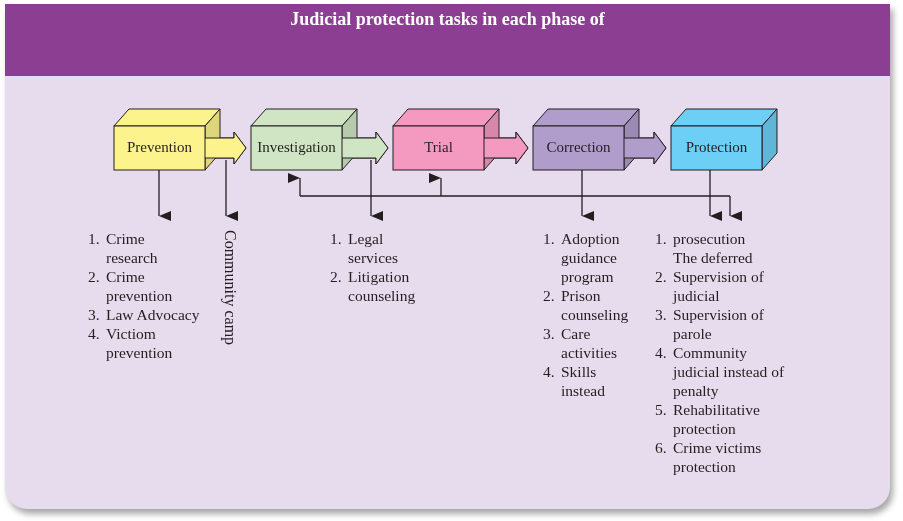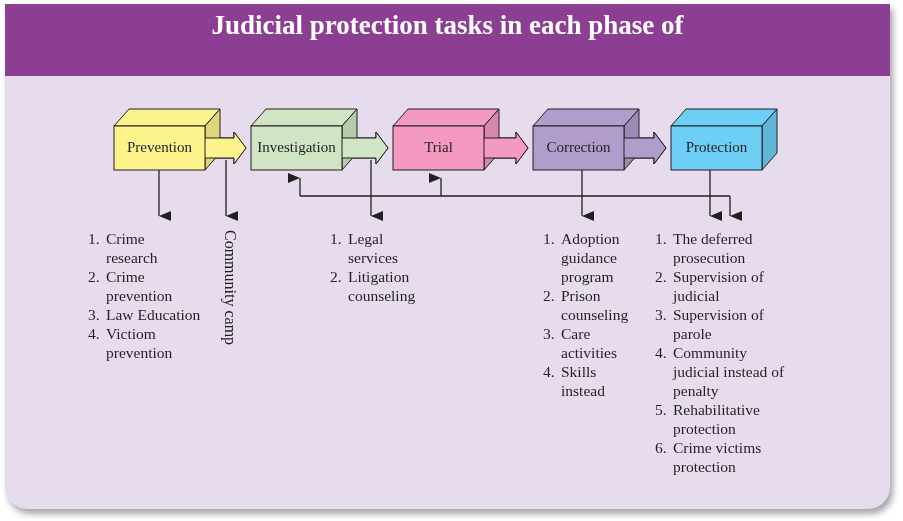--- a/index.html
+++ b/index.html
@@ -2,22 +2,22 @@
 <html><head>
 <meta charset="utf-8">
 <style>
   html, body { margin:0; padding:0; background:#ffffff; }
   body { width:903px; height:521px; position:relative; overflow:hidden;
          font-family:"Liberation Serif","DejaVu Serif",serif; }
   .panel { position:absolute; left:5px; top:4px; width:885px; height:505px;
            background:#e6dced; border-radius:0 0 22px 22px;
            box-shadow:3px 5px 6px rgba(0,0,0,0.35); overflow:hidden; }
   .header { position:absolute; left:0; top:0; width:885px; height:72px; background:#8c3f92;
-            color:#ffffff; text-align:center; font-weight:bold; font-size:27px; line-height:30px;
-            padding-top:6px; box-sizing:border-box; }
+            color:#ffffff; text-align:center; font-weight:bold; font-size:18px; line-height:30px;
+            box-sizing:border-box; }
   .header div { white-space:nowrap; }
   svg.diagram { position:absolute; left:0; top:0; }
   .list { position:absolute; font-size:15.5px; line-height:19px; color:#231f20; margin:0; padding:0; list-style:none; }
   .list li { position:relative; padding-left:18px; }
   .list li .num { position:absolute; left:0; top:0; }
   .vtext { position:absolute; left:221px; top:230px; writing-mode:vertical-rl; font-size:16px; color:#231f20; white-space:nowrap; }
   .box-label { font-family:"Liberation Serif","DejaVu Serif",serif; font-size:15px; fill:#231f20; }
 </style>
 </head>
 <body>
@@ -95,21 +95,21 @@
       <div>Crime</div>
       <div>research</div>
     </li>
     <li>
       <span class="num">2.</span>
       <div>Crime</div>
       <div>prevention</div>
     </li>
     <li>
       <span class="num">3.</span>
-      <div>Law Education</div>
+      <div>Law Advocacy</div>
     </li>
     <li>
       <span class="num">4.</span>
       <div>Victiom</div>
       <div>prevention</div>
     </li>
   </ul>
 <ul class="list" id="list-investigation" style="left:330px; top:229px;">
     <li>
       <span class="num">1.</span>
@@ -141,22 +141,22 @@
     </li>
     <li>
       <span class="num">4.</span>
       <div>Skills</div>
       <div>instead</div>
     </li>
   </ul>
 <ul class="list" id="list-protection" style="left:655px; top:229px;">
     <li>
       <span class="num">1.</span>
+      <div>prosecution</div>
       <div>The deferred</div>
-      <div>prosecution</div>
     </li>
     <li>
       <span class="num">2.</span>
       <div>Supervision of</div>
       <div>judicial</div>
     </li>
     <li>
       <span class="num">3.</span>
       <div>Supervision of</div>
       <div>parole</div>

